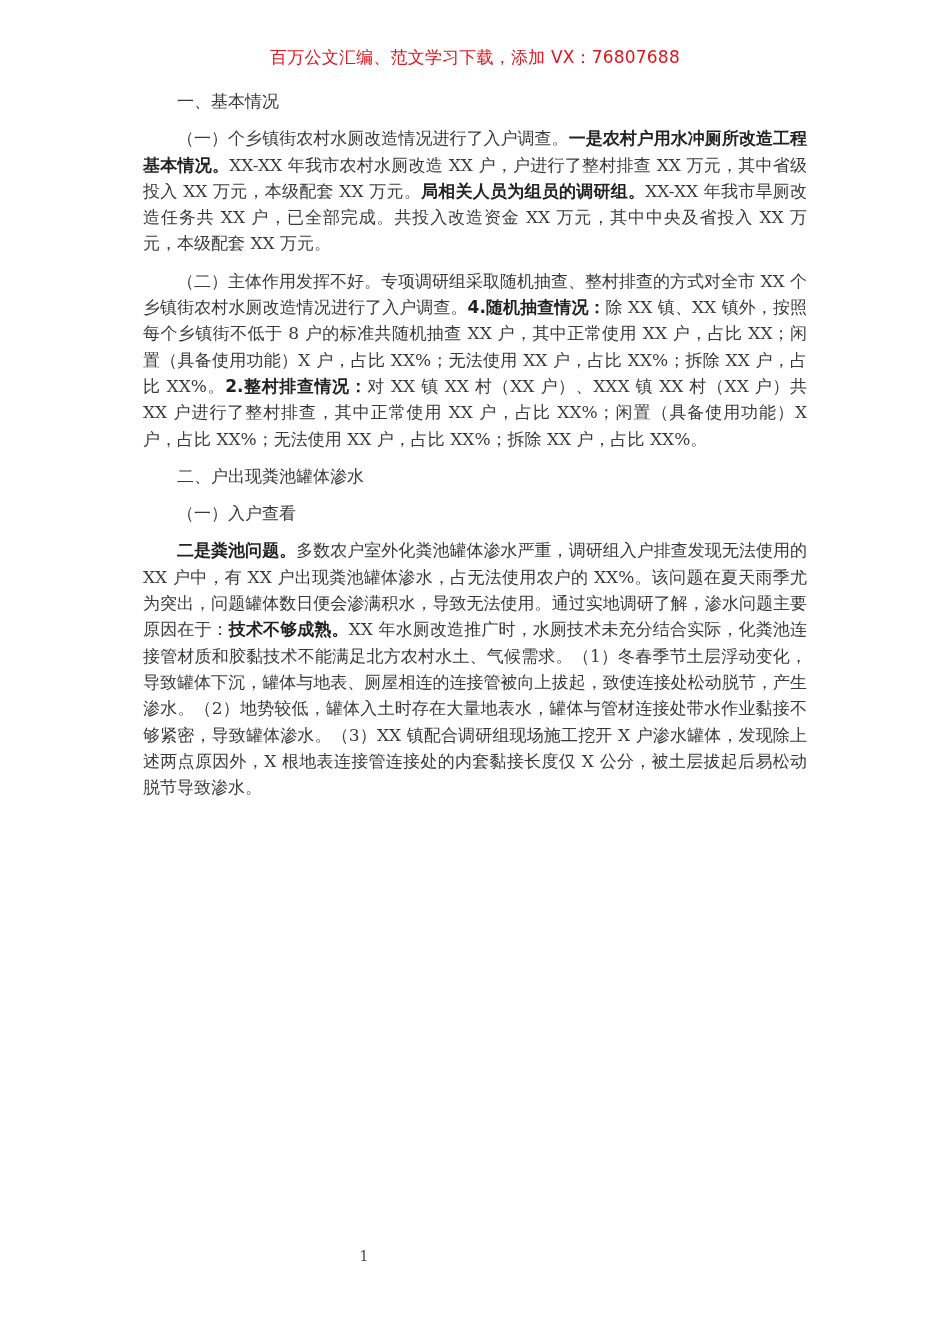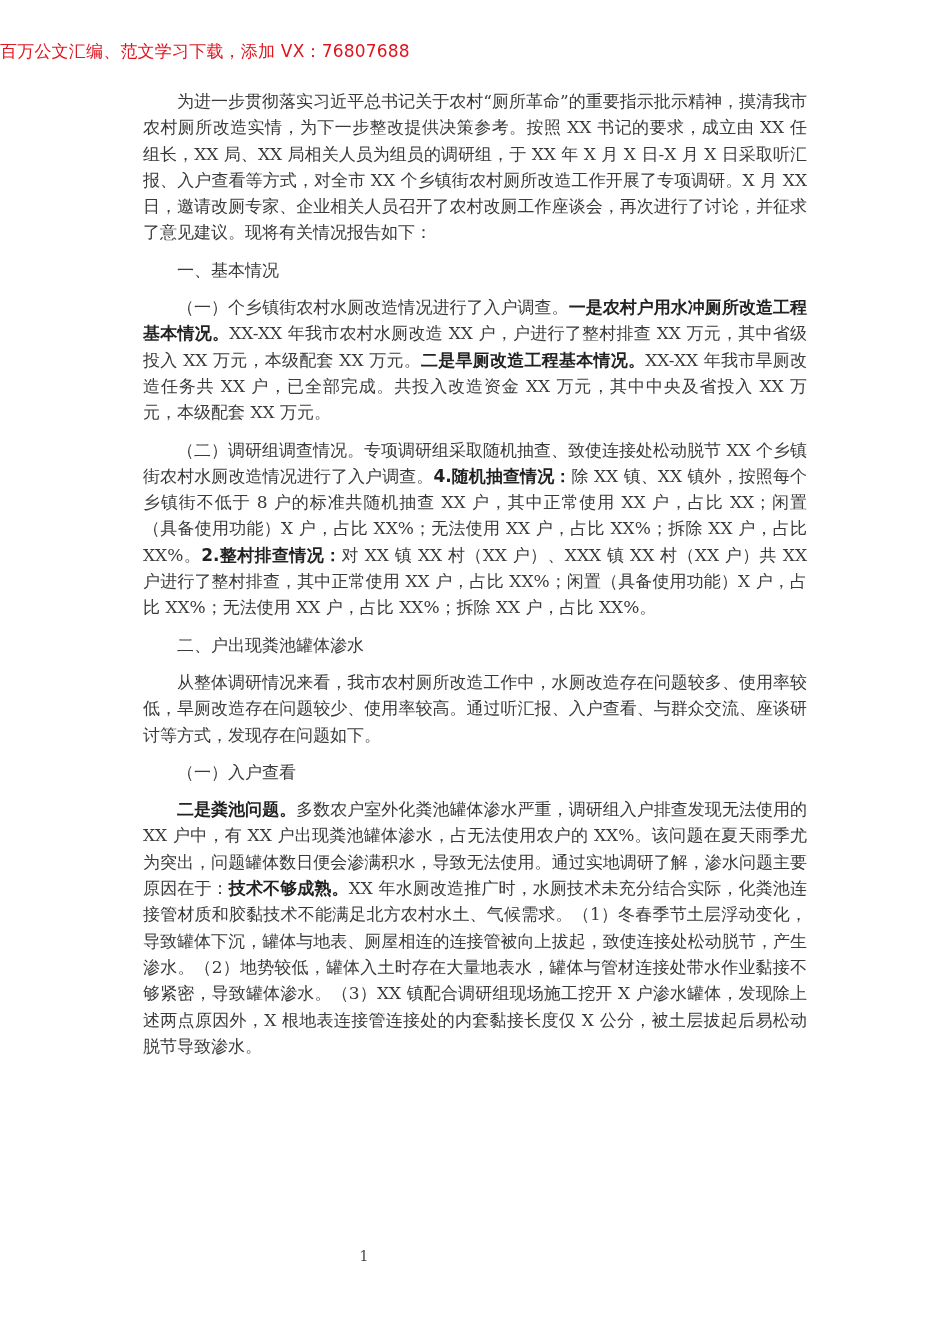--- a/index.html
+++ b/index.html
@@ -1,19 +1,19 @@
 <!DOCTYPE html>
 <html><head>
 <meta charset="utf-8">
 <style>
   html, body { margin:0; padding:0; background:#ffffff; }
   body { width:950px; height:1344px; position:relative; overflow:hidden; }
   .page { position:absolute; left:0; top:0; width:950px; height:1344px; background:#fff; }
   .header-banner {
-    position:absolute; left:0; top:40px; width:950px; 
+    position:absolute; left:0; top:46px; width:950px; text-align:center;
     color:#e0141e; font-family:"DejaVu Sans", "Liberation Sans", sans-serif;
     font-size:17px; letter-spacing:0.2px;
   }
   .body-text {
     position:absolute; left:143px; top:88px; width:664px;
     font-family:"DejaVu Serif", "Liberation Serif", serif;
     font-size:17px; line-height:26.3px; color:#3a3a3a;
     text-align:justify;
   }
   .body-text p { margin:0 0 11px 0; text-indent:2em; }
@@ -23,23 +23,21 @@
     position:absolute; left:358px; top:1248px; width:12px; text-align:center;
     font-family:"DejaVu Serif", "Liberation Serif", serif; font-size:14px; color:#444;
   }
 </style>
 </head>
 <body>
 
 <div class="page">
   <div class="header-banner">百万公文汇编、范文学习下载，添加 VX：76807688</div>
   <div class="body-text" id="body-text">
-      <p><span>为进一步贯彻落实习近平总书记关于农村“厕所革命”的重要指示批示精神，摸清我市农村厕所改造实情，为下一步整改提供决策参考。按照 XX 书记的要求，成立由 XX 任组长，XX 局、XX 局相关人员为组员的调研组，于 XX 年 X 月 X 日-X 月 X 日采取听汇报、入户查看等方式，对全市 XX 个乡镇街农村厕所改造工作开展了专项调研。X 月 XX 日，邀请改厕专家、企业相关人员召开了农村改厕工作座谈会，再次进行了讨论，并征求了意见建议。现将有关情况报告如下：</span></p>
       <p class="heading"><span>一、基本情况</span></p>
-      <p><span>（一）个乡镇街农村水厕改造情况进行了入户调查。</span><b>一是农村户用水冲厕所改造工程基本情况。</b><span>XX-XX 年我市农村水厕改造 XX 户，户进行了整村排查 XX 万元，其中省级投入 XX 万元，本级配套 XX 万元。</span><b>二是旱厕改造工程基本情况。</b><span>XX-XX 年我市旱厕改造任务共 XX 户，已全部完成。共投入改造资金 XX 万元，其中中央及省投入 XX 万元，本级配套 XX 万元。</span></p>
-      <p><span>（二）调研组调查情况。专项调研组采取随机抽查、致使连接处松动脱节 XX 个乡镇街农村水厕改造情况进行了入户调查。</span><b>4.随机抽查情况：</b><span>除 XX 镇、XX 镇外，按照每个乡镇街不低于 8 户的标准共随机抽查 XX 户，其中正常使用 XX 户，占比 XX；闲置（具备使用功能）X 户，占比 XX%；无法使用 XX 户，占比 XX%；拆除 XX 户，占比 XX%。</span><b>2.整村排查情况：</b><span>对 XX 镇 XX 村（XX 户）、XXX 镇 XX 村（XX 户）共 XX 户进行了整村排查，其中正常使用 XX 户，占比 XX%；闲置（具备使用功能）X 户，占比 XX%；无法使用 XX 户，占比 XX%；拆除 XX 户，占比 XX%。</span></p>
+      <p><span>（一）个乡镇街农村水厕改造情况进行了入户调查。</span><b>一是农村户用水冲厕所改造工程基本情况。</b><span>XX-XX 年我市农村水厕改造 XX 户，户进行了整村排查 XX 万元，其中省级投入 XX 万元，本级配套 XX 万元。</span><b>局相关人员为组员的调研组。</b><span>XX-XX 年我市旱厕改造任务共 XX 户，已全部完成。共投入改造资金 XX 万元，其中中央及省投入 XX 万元，本级配套 XX 万元。</span></p>
+      <p><span>（二）主体作用发挥不好。专项调研组采取随机抽查、整村排查的方式对全市 XX 个乡镇街农村水厕改造情况进行了入户调查。</span><b>4.随机抽查情况：</b><span>除 XX 镇、XX 镇外，按照每个乡镇街不低于 8 户的标准共随机抽查 XX 户，其中正常使用 XX 户，占比 XX；闲置（具备使用功能）X 户，占比 XX%；无法使用 XX 户，占比 XX%；拆除 XX 户，占比 XX%。</span><b>2.整村排查情况：</b><span>对 XX 镇 XX 村（XX 户）、XXX 镇 XX 村（XX 户）共 XX 户进行了整村排查，其中正常使用 XX 户，占比 XX%；闲置（具备使用功能）X 户，占比 XX%；无法使用 XX 户，占比 XX%；拆除 XX 户，占比 XX%。</span></p>
       <p class="heading"><span>二、户出现粪池罐体渗水</span></p>
-      <p><span>从整体调研情况来看，我市农村厕所改造工作中，水厕改造存在问题较多、使用率较低，旱厕改造存在问题较少、使用率较高。通过听汇报、入户查看、与群众交流、座谈研讨等方式，发现存在问题如下。</span></p>
       <p class="heading"><span>（一）入户查看</span></p>
       <p><b>二是粪池问题。</b><span>多数农户室外化粪池罐体渗水严重，调研组入户排查发现无法使用的 XX 户中，有 XX 户出现粪池罐体渗水，占无法使用农户的 XX%。该问题在夏天雨季尤为突出，问题罐体数日便会渗满积水，导致无法使用。通过实地调研了解，渗水问题主要原因在于：</span><b>技术不够成熟。</b><span>XX 年水厕改造推广时，水厕技术未充分结合实际，化粪池连接管材质和胶黏技术不能满足北方农村水土、气候需求。（1）冬春季节土层浮动变化，导致罐体下沉，罐体与地表、厕屋相连的连接管被向上拔起，致使连接处松动脱节，产生渗水。（2）地势较低，罐体入土时存在大量地表水，罐体与管材连接处带水作业黏接不够紧密，导致罐体渗水。（3）XX 镇配合调研组现场施工挖开 X 户渗水罐体，发现除上述两点原因外，X 根地表连接管连接处的内套黏接长度仅 X 公分，被土层拔起后易松动脱节导致渗水。</span></p>
     </div>
   <div class="page-number">1</div>
 </div>
 
 </body></html>

